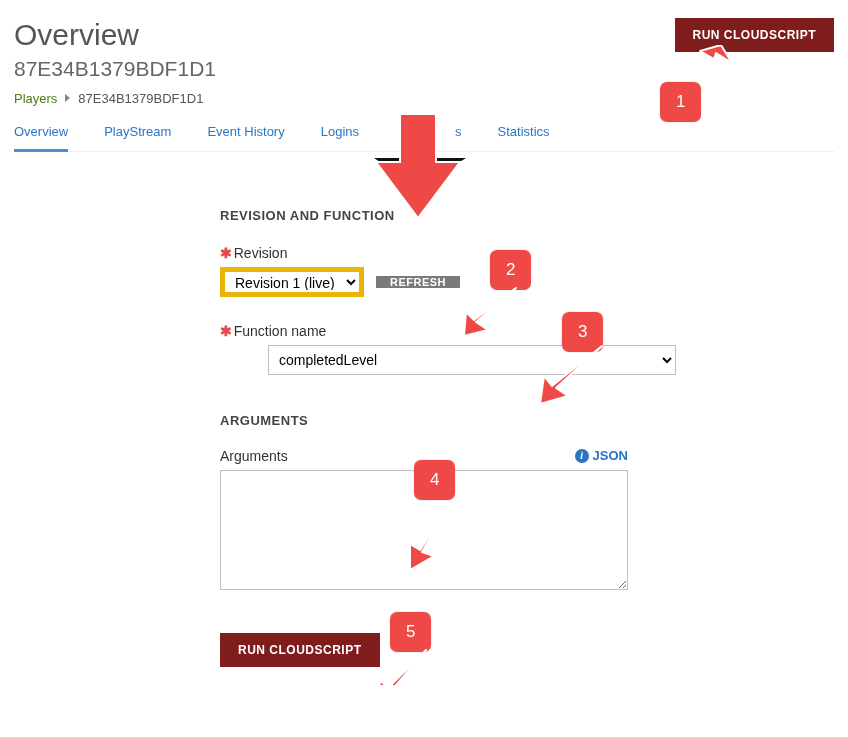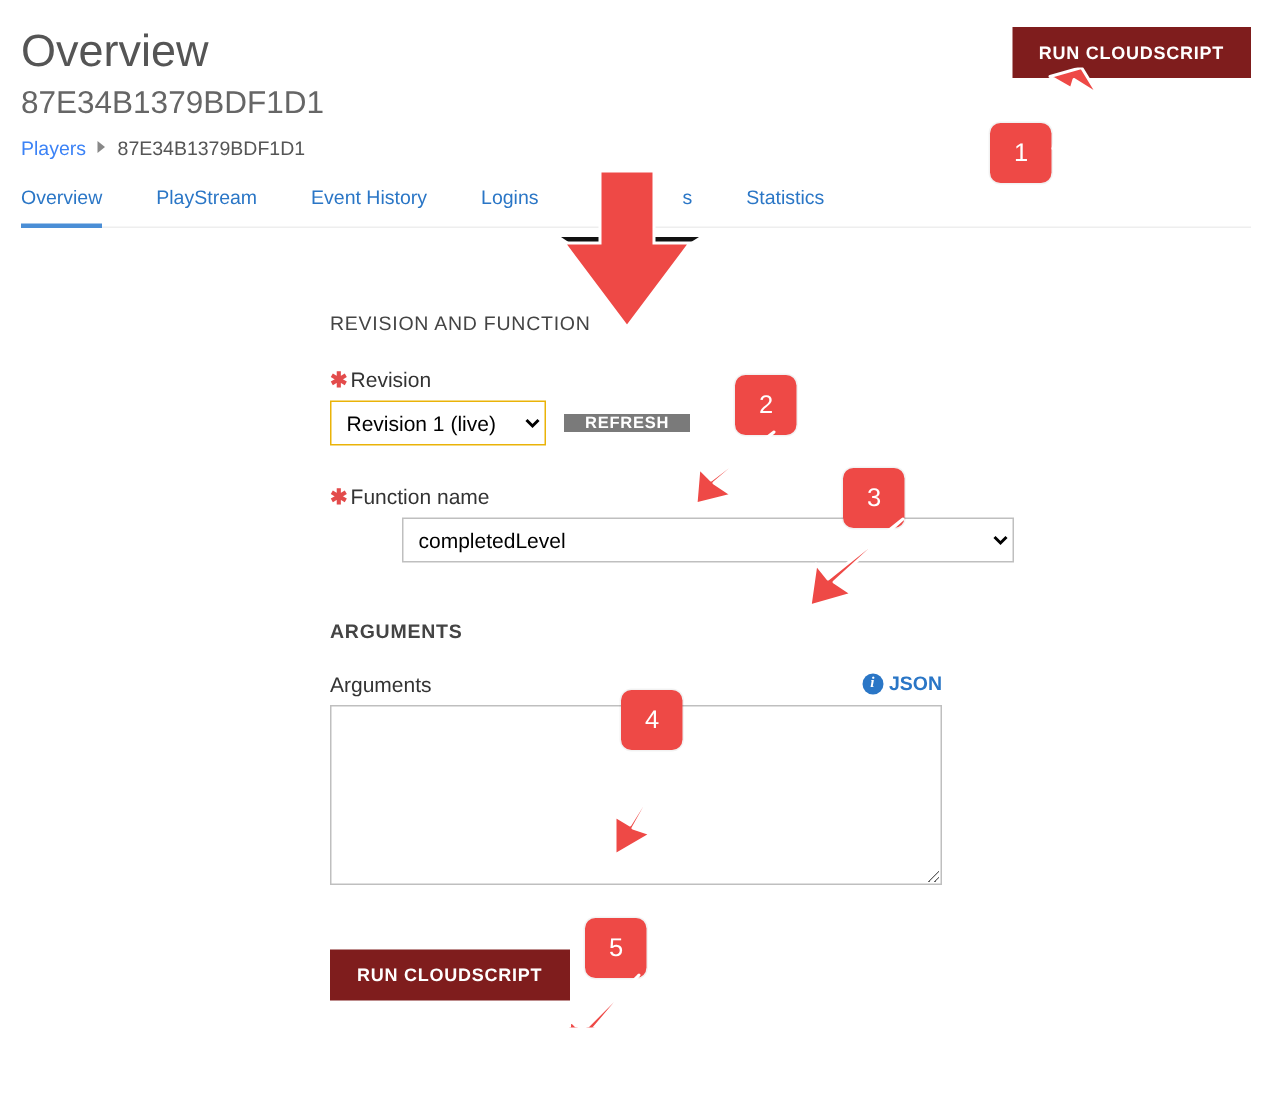--- a/index.html
+++ b/index.html
@@ -33,21 +33,21 @@
     margin-top: 4px;
   }
   .breadcrumb {
     margin-top: 10px;
     font-size: 13px;
     color: #555;
     display: flex;
     align-items: center;
     gap: 8px;
   }
-  .breadcrumb .link { color: #3b82f6; cursor: pointer; }
+  .breadcrumb .link { color: #4d7c0f; cursor: pointer; }
   .breadcrumb .chevron {
     display: inline-block;
     width: 0; height: 0;
     border-top: 4px solid transparent;
     border-bottom: 4px solid transparent;
     border-left: 5px solid #888;
   }
   .tabs {
     margin-top: 18px;
     border-bottom: 1px solid #eee;
@@ -80,41 +80,41 @@
     cursor: pointer;
   }
 
   .form-area {
     margin: 56px auto 0;
     width: 408px;
     position: relative;
   }
   .section-head {
     font-size: 13px;
-    font-weight: 400;
+    font-weight: 700;
     letter-spacing: 0.5px;
     color: #444;
     margin-bottom: 22px;
   }
   .field-label {
     font-size: 14px;
     color: #333;
     margin-bottom: 6px;
   }
   .req {
     color: #e34b4b;
     font-weight: 700;
     margin-right: 2px;
   }
   .row { display: flex; align-items: center; gap: 12px; }
   select.short {
     height: 30px;
     width: 144px;
     padding: 2px 6px;
-    border: 1px solid #eab308;
+    border: 5px solid #eab308;
     font-size: 14px;
     background: #fff;
   }
   select.full {
     height: 30px;
     width: 408px;
     padding: 2px 6px;
     border: 1px solid #bfbfbf;
     font-size: 14px;
     background: #fff;

